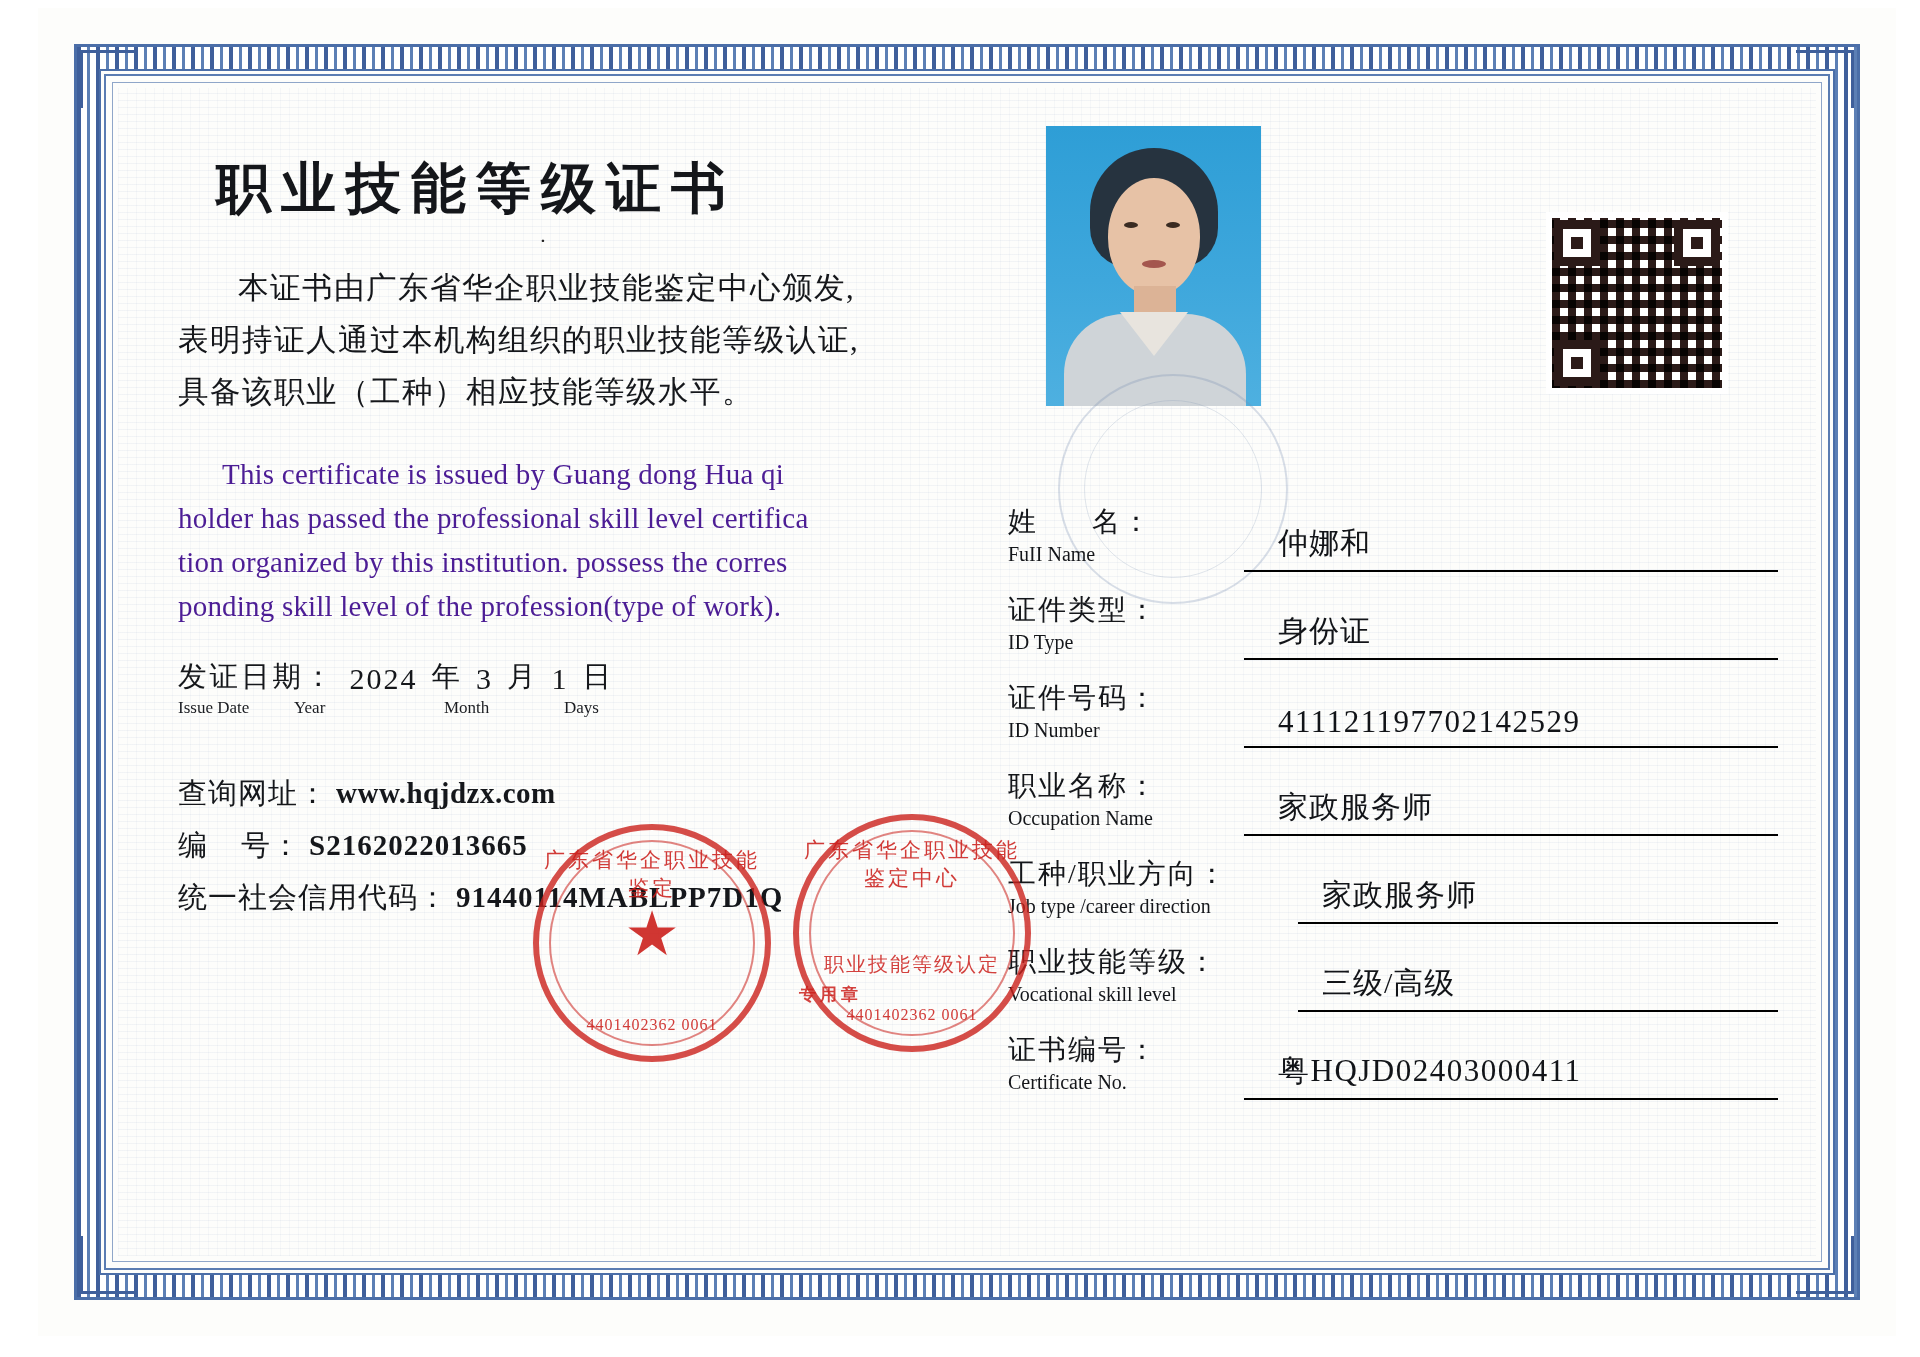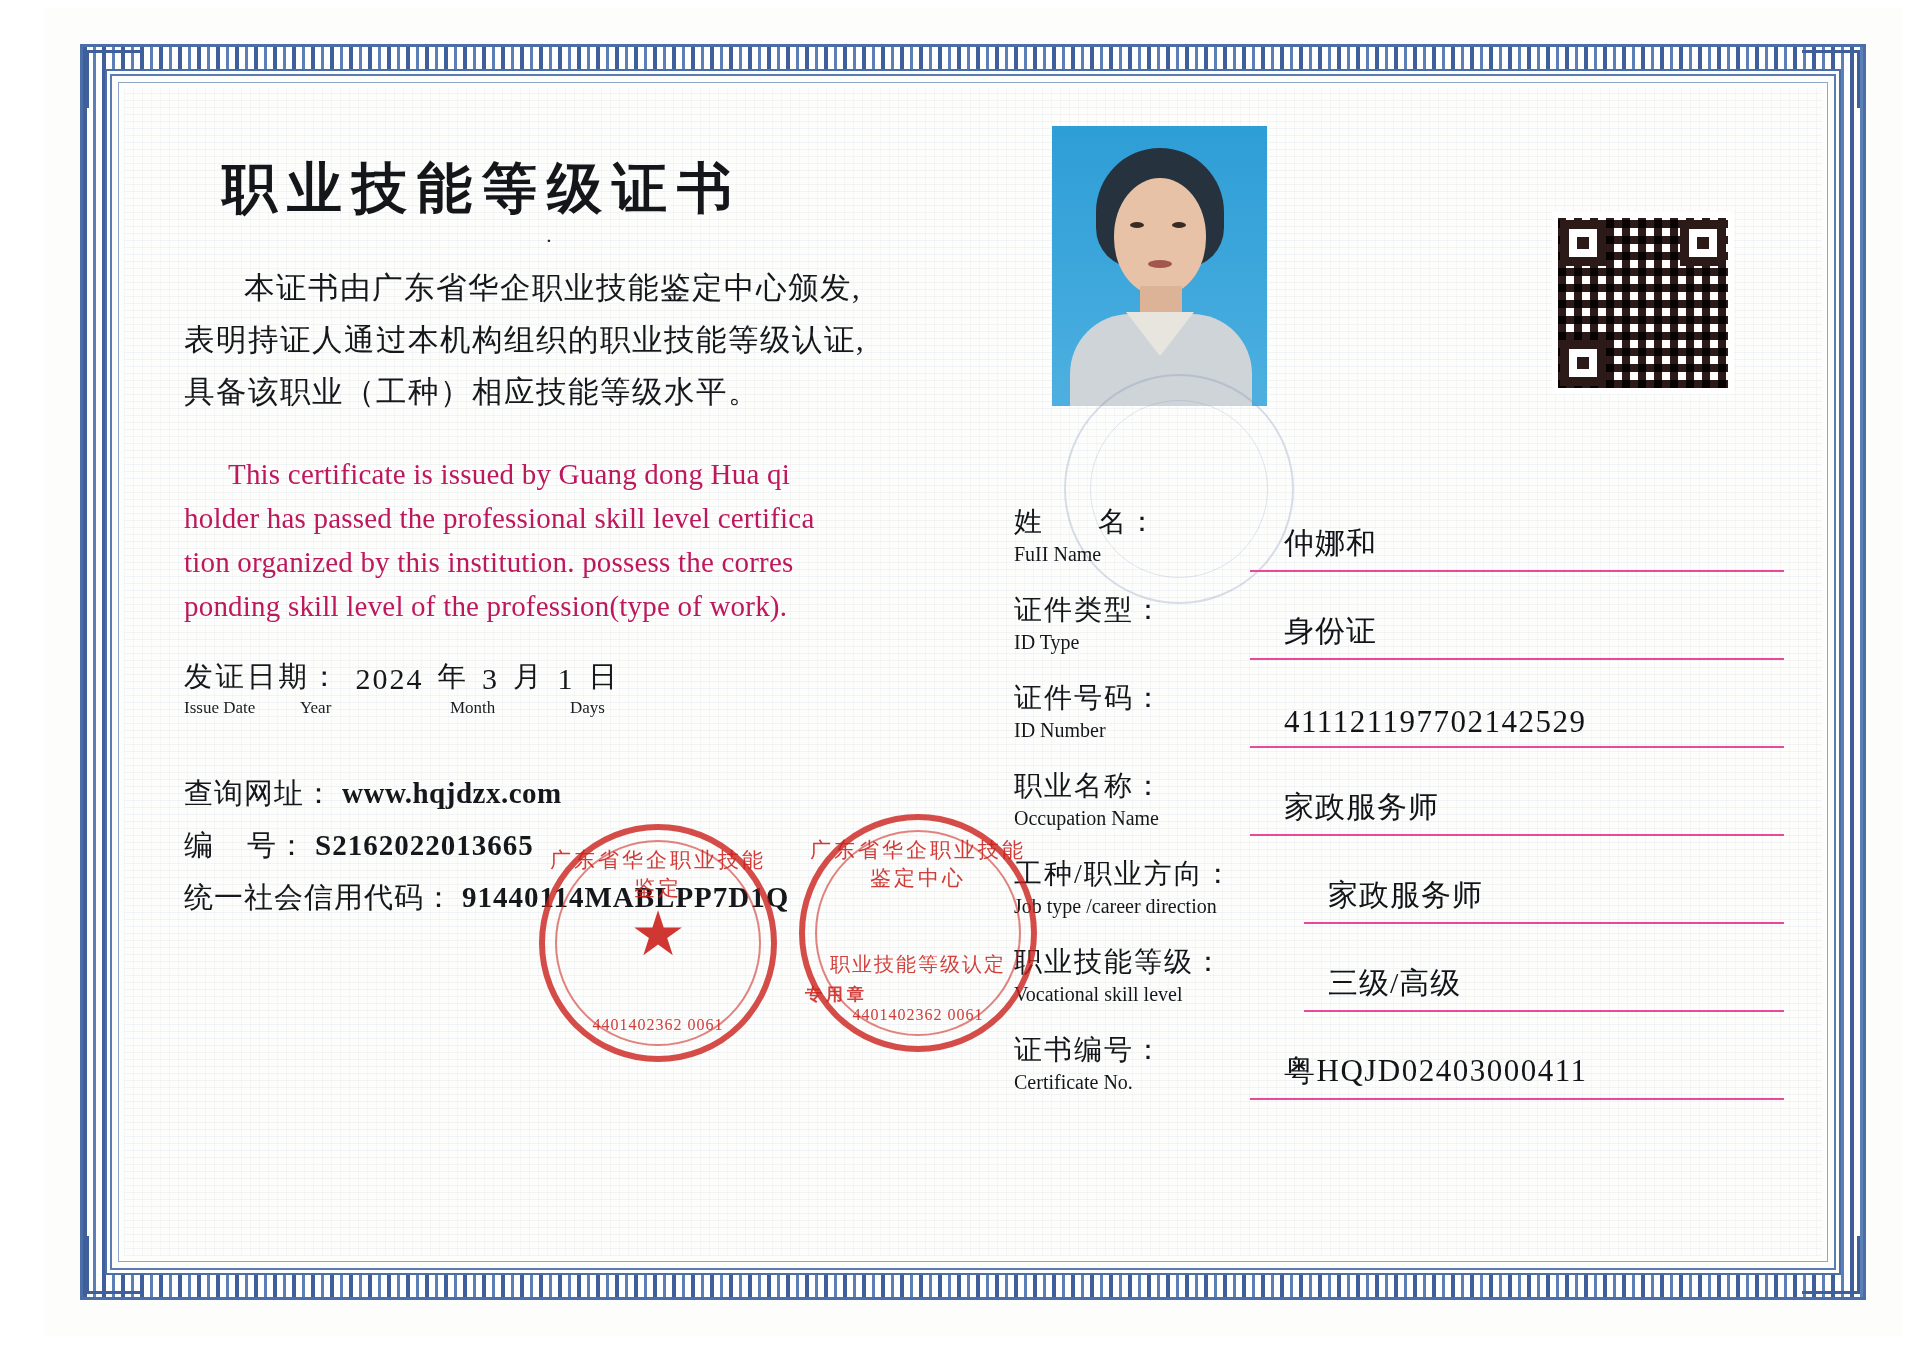--- a/index.html
+++ b/index.html
@@ -12,21 +12,21 @@
   #page {
     position: relative;
     width: 1920px; height: 1357px;
     background: #ffffff;
     overflow: hidden;
   }
 
   
   #cert {
     position: absolute;
-    left: 44px; top: 8px;
+    left: 38px; top: 8px;
     width: 1858px; height: 1328px;
     background: #fdfdfb;
     overflow: hidden;
   }
   
   .border-outer {
     position: absolute; inset: 36px;
     border: 3px solid #4b6ea8;
     background:
       repeating-linear-gradient(90deg,
@@ -107,21 +107,21 @@
     font-size: 30.5px;
     line-height: 52px;
     color: #15171b;
     letter-spacing: 1.5px;
     margin-top: 8px;
   }
   .para-cn div:first-child { text-indent: 60px; }
   .para-en {
     font-size: 29px;
     line-height: 44px;
-    color: #be185d;
+    color: #4c1d95;
     margin-top: 34px;
     letter-spacing: 0.2px;
   }
   .para-en div:first-child { text-indent: 44px; }
 
   .issuer-block { margin-top: 48px; position: relative; }
   .issuer-row-cn {
     font-size: 28.5px;
     letter-spacing: 2px;
     color: #15171b;
@@ -273,21 +273,21 @@
     white-space: pre;
   }
   .f-en {
     font-size: 20px;
     color: #14161a;
     margin-top: 2px;
     white-space: nowrap;
   }
   .f-value-wrap {
     flex: 1;
-    border-bottom: 2px solid #ec4899;
+    border-bottom: 2px solid #000000;
     padding: 0 0 6px 0;
     min-height: 44px;
     display: flex;
     align-items: center;
   }
   .f-value {
     font-size: 30px;
     color: #121418;
     padding-left: 34px;
     letter-spacing: 1px;

